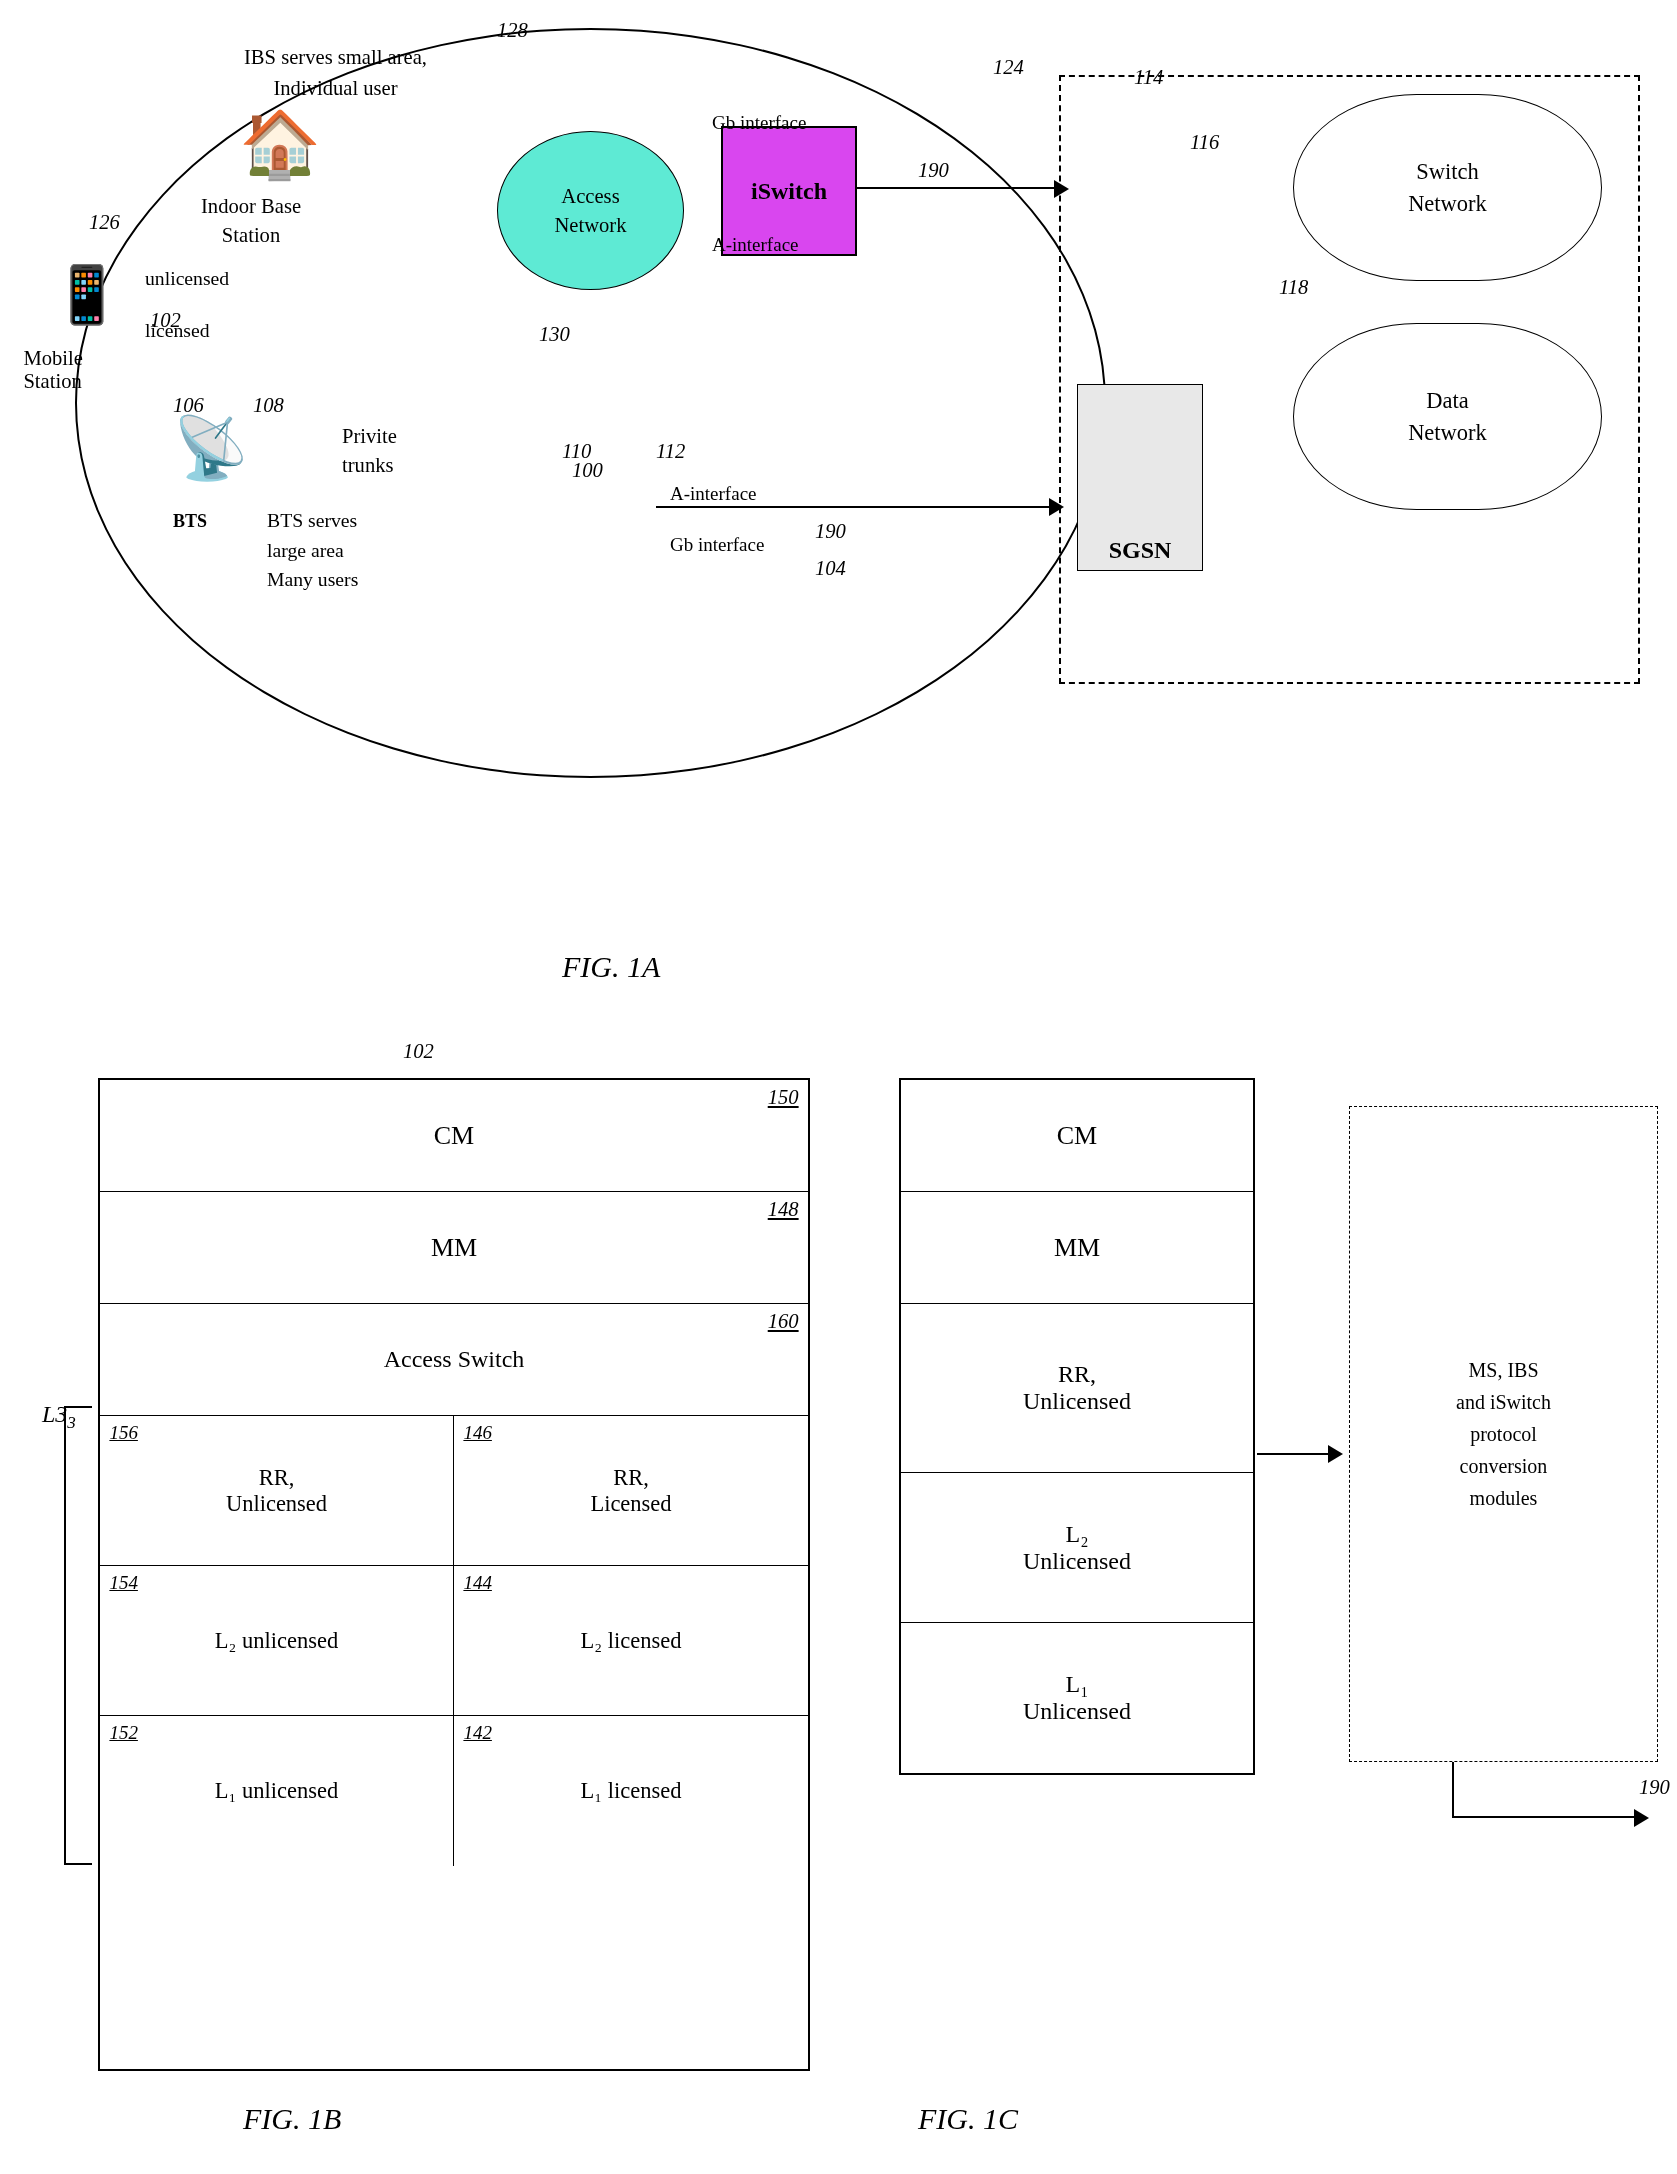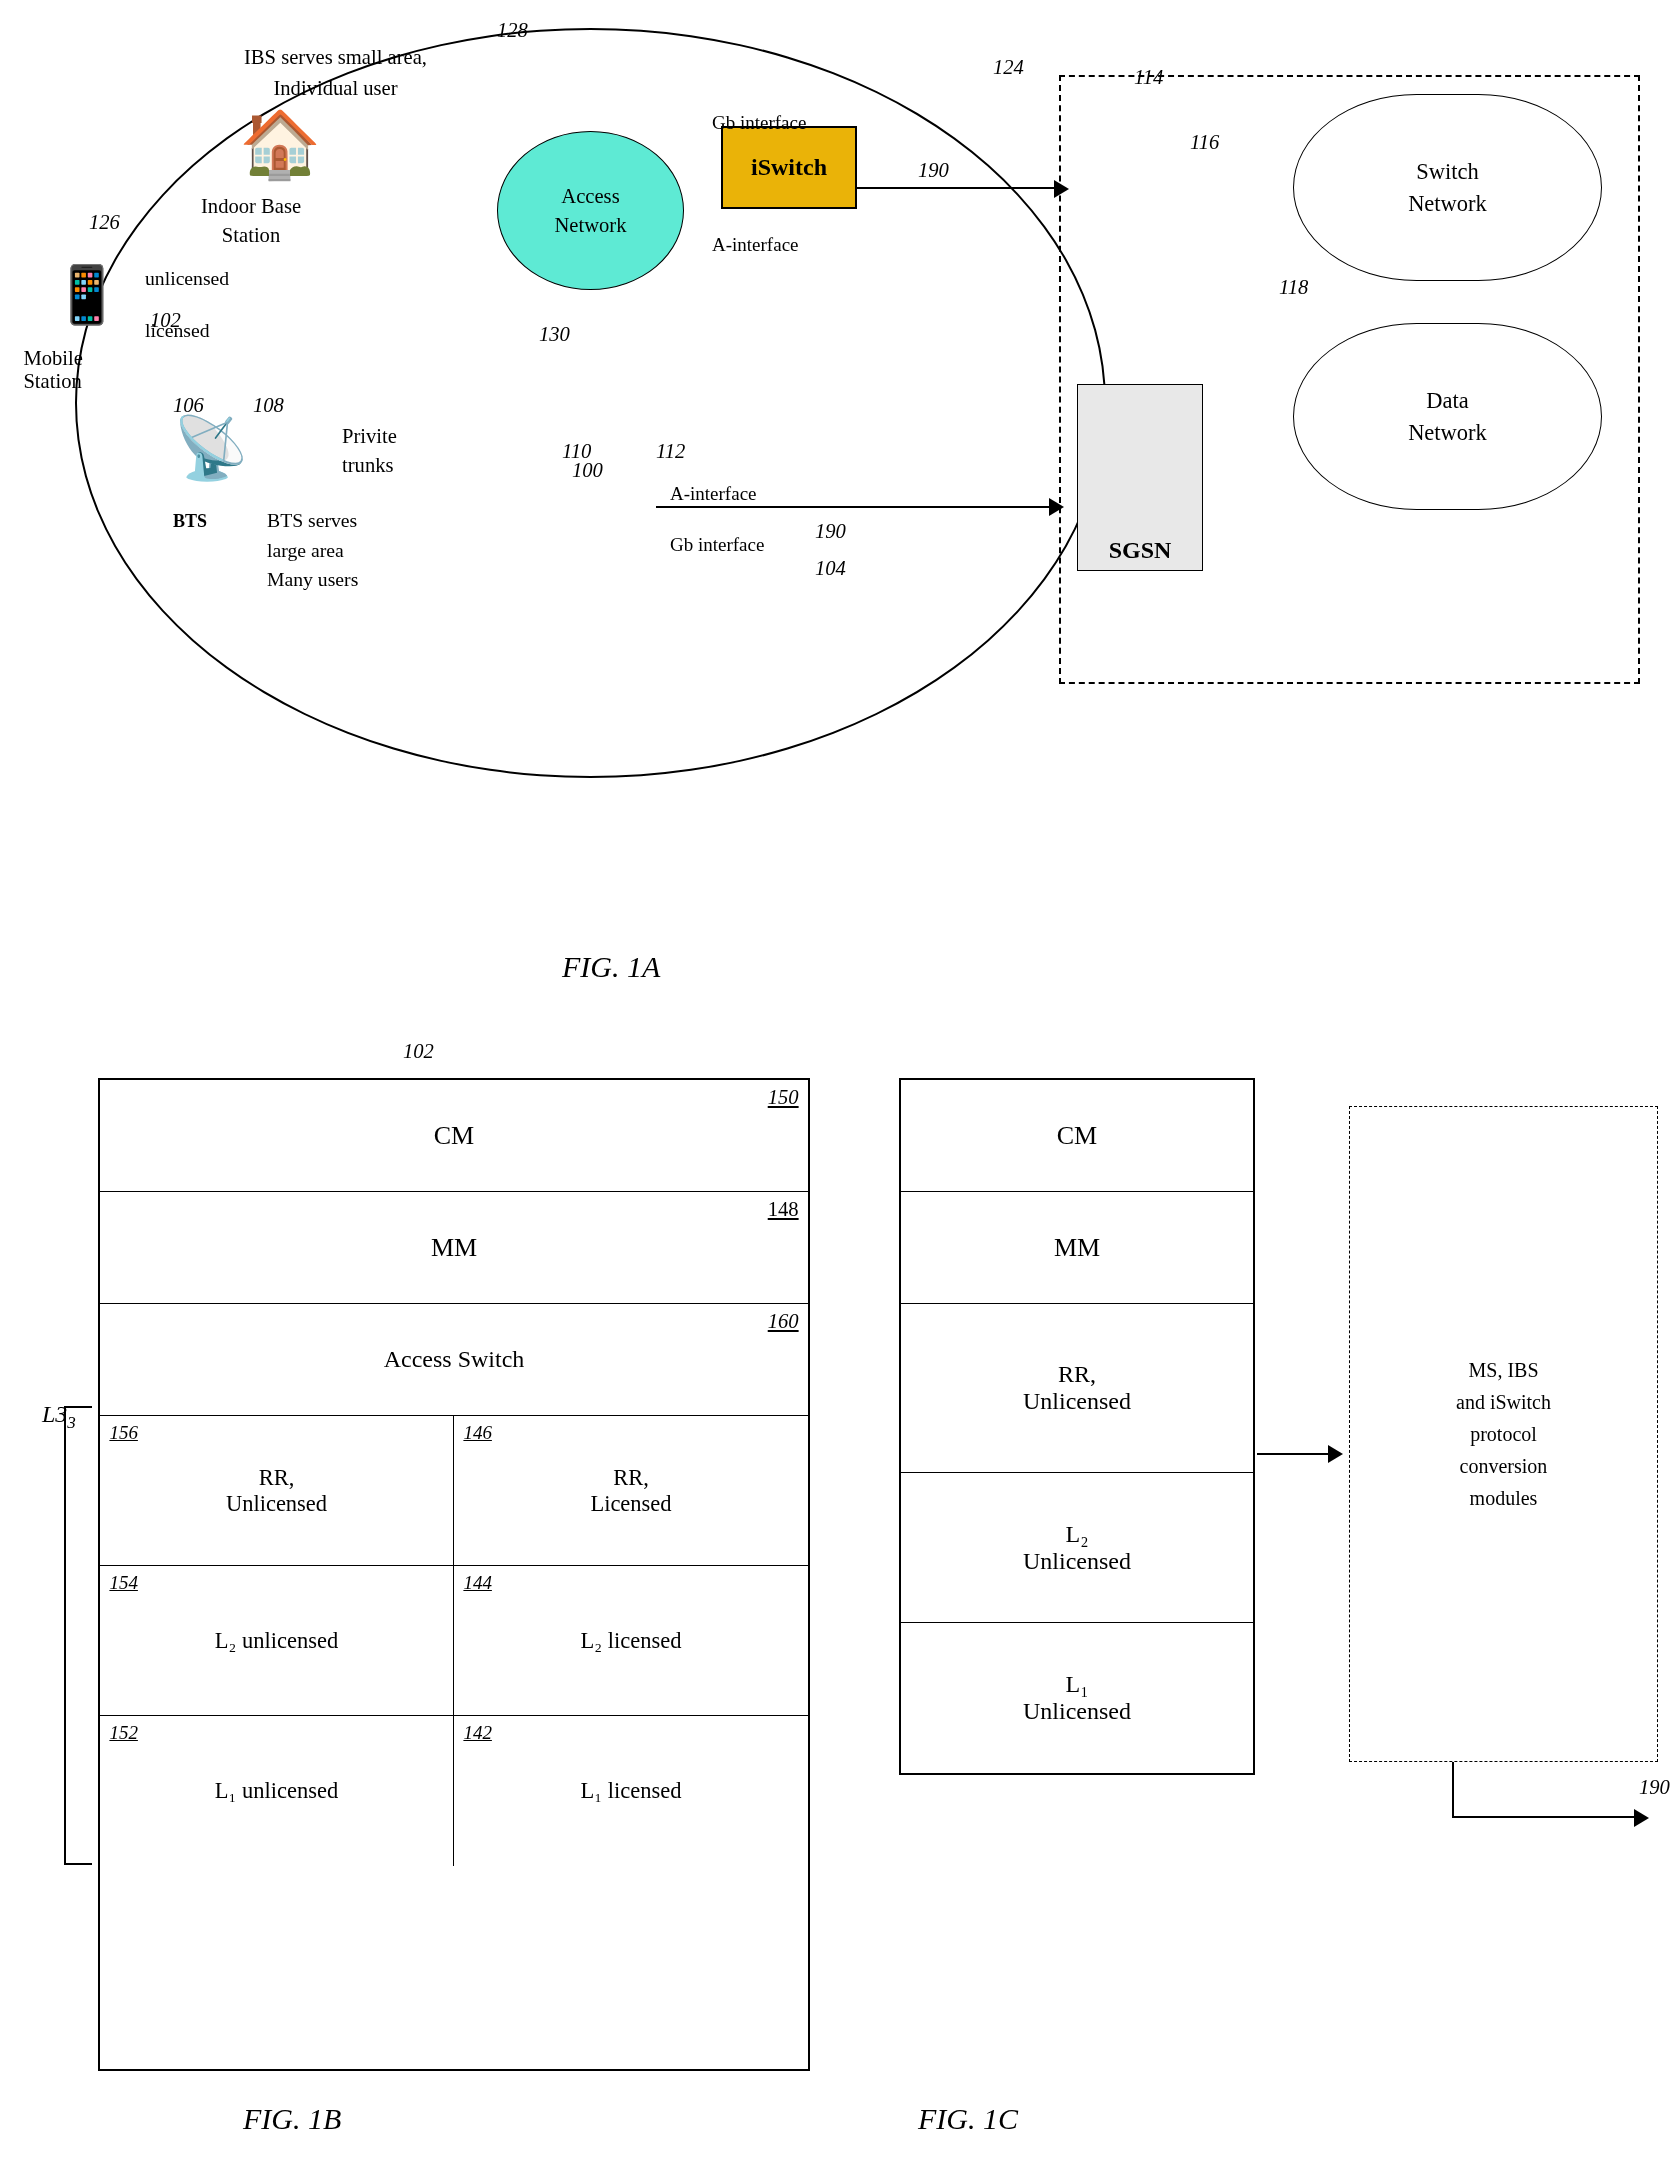--- a/index.html
+++ b/index.html
@@ -67,21 +67,21 @@
 
   <div style="position:absolute; top:131px; left:497px; width:187px; height:159px; border:1.9px solid #000; border-radius:50%; display:flex; align-items:center; justify-content:center; text-align:center; font-size:20.6px; line-height:1.4; background:#5eead4;">
     <span style="white-space:pre-line;">Access
 Network</span>
   </div>
 
   <div style="position:absolute; top:323px; left:539px; font-size:20.6px; font-style:italic;">130</div>
 
   <div style="position:absolute; top:459px; left:572px; font-size:20.6px; font-style:italic;">100</div>
 
-  <div style="position:absolute; top:126px; left:721px; width:136px; height:83px; border:2.3px solid #000; background:#eab308; display:flex; align-items:center; justify-content:center; font-size:24px; font-weight:bold;">
+  <div style="position:absolute; top:126px; left:721px; width:136px; height:130px; border:2.3px solid #000; background:#d946ef; display:flex; align-items:center; justify-content:center; font-size:24px; font-weight:bold;">
     <span>iSwitch</span>
   </div>
 
   <div style="position:absolute; top:112px; left:712px; font-size:19px;">Gb interface</div>
 
   <div style="position:absolute; top:234px; left:712px; font-size:19px;">A-interface</div>
 
   <div style="position:absolute; top:187px; left:857px; width:206px; height:1.9px; background:#000;"></div>
 
   <div style="position:absolute; top:180px; left:1054px; width:0; height:0; border-top:9.4px solid transparent; border-bottom:9.4px solid transparent; border-left:15px solid #000;"></div>
@@ -179,21 +179,21 @@
 
     <div style="position:absolute; top:47px; left:70px; width:712px; height:993px; border:2.3px solid #000;">
 
       <div style="position:relative; width:100%; height:112px; border-bottom:1.4px solid #000; display:flex; align-items:center; justify-content:center;">
         <span style="font-size:26px;">CM</span>
         <span style="position:absolute; top:5.6px; right:9.4px; font-size:20.6px; font-style:italic; text-decoration:underline;">150</span>
       </div>
 
       <div style="position:relative; width:100%; height:112px; border-bottom:1.4px solid #000; display:flex; align-items:center; justify-content:center;">
         <span style="font-size:26px;">MM</span>
-        <span style="position:absolute; top:5.6px; right:9.4px; font-size:20.6px; text-decoration:underline;">148</span>
+        <span style="position:absolute; top:5.6px; right:9.4px; font-size:20.6px; font-style:italic; text-decoration:underline;">148</span>
       </div>
 
       <div style="position:relative; width:100%; height:112px; border-bottom:1.4px solid #000; display:flex; align-items:center; justify-content:center;">
         <span style="font-size:24px;">Access Switch</span>
         <span style="position:absolute; top:5.6px; right:9.4px; font-size:20.6px; font-style:italic; text-decoration:underline;">160</span>
       </div>
 
       <div style="display:flex; height:150px; border-bottom:1.4px solid #000;">
         <div style="position:relative; width:50%; border-right:1.4px solid #000; display:flex; flex-direction:column; align-items:center; justify-content:center;">
           <span style="position:absolute; top:5.6px; left:9.4px; font-size:19px; font-style:italic; text-decoration:underline;">156</span>

